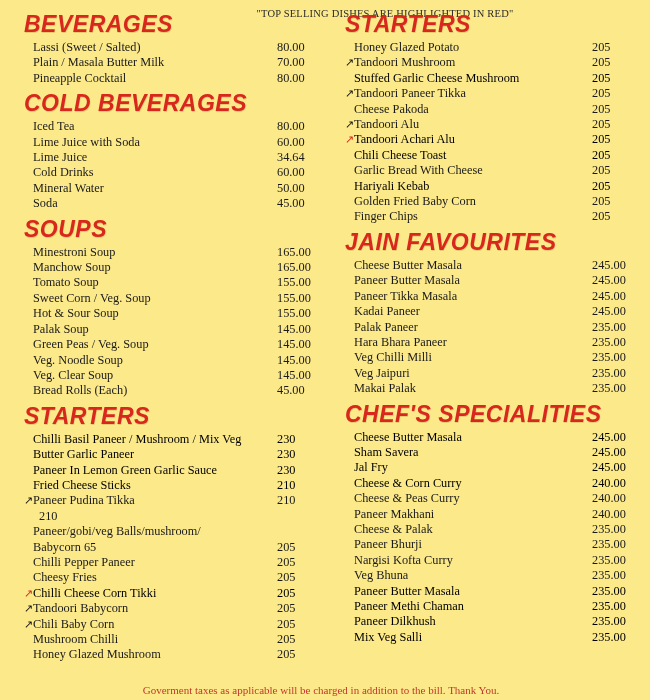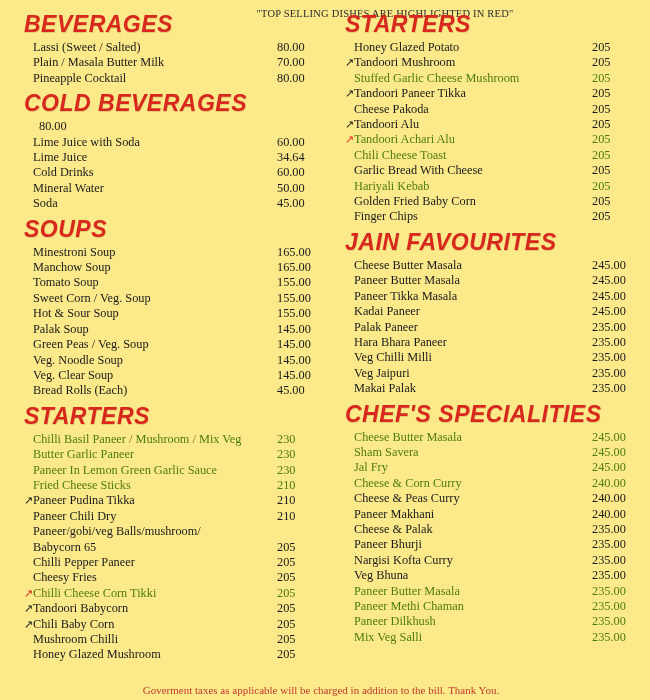--- a/index.html
+++ b/index.html
@@ -72,21 +72,21 @@
     flex: 1 1 auto;
     white-space: nowrap;
     overflow: hidden;
   }
   .price {
     flex: 0 0 46px;
     text-align: left;
     padding-left: 6px;
   }
   .col.right .price { flex: 0 0 52px; text-align: left; }
-  .row.red .name, .row.red .price { color: #4d7c0f; }
+  .row.red .name, .row.red .price { color: #000000; }
 
   .footer {
     position: absolute;
     left: 0;
     right: 8px;
     bottom: 4px;
     text-align: center;
     color: #c0392b;
     font-size: 11px;
     font-family: "Liberation Serif", serif;
@@ -119,20 +119,21 @@
               <span class="name">Pineapple Cocktail</span>
               <span class="price">80.00</span>
             </li>
           </ul>
         </div>
         <div class="section">
           <div class="sec-title">COLD BEVERAGES</div>
           <ul class="items">
             <li class="row">
               <span class="mark"></span>
+              <span class="name">Iced Tea</span>
               <span class="price">80.00</span>
             </li>
             <li class="row">
               <span class="mark"></span>
               <span class="name">Lime Juice with Soda</span>
               <span class="price">60.00</span>
             </li>
             <li class="row">
               <span class="mark"></span>
               <span class="name">Lime Juice</span>
@@ -233,21 +234,20 @@
               <span class="name">Fried Cheese Sticks</span>
               <span class="price">210</span>
             </li>
             <li class="row">
               <span class="mark">↗</span>
               <span class="name">Paneer Pudina Tikka</span>
               <span class="price">210</span>
             </li>
             <li class="row">
               <span class="mark"></span>
-              <span class="name">Paneer Chili Dry</span>
               <span class="price">210</span>
             </li>
             <li class="row">
               <span class="mark"></span>
               <span class="name">Paneer/gobi/veg Balls/mushroom/</span>
               <span class="price"></span>
             </li>
             <li class="row">
               <span class="mark"></span>
               <span class="name">Babycorn 65</span>

